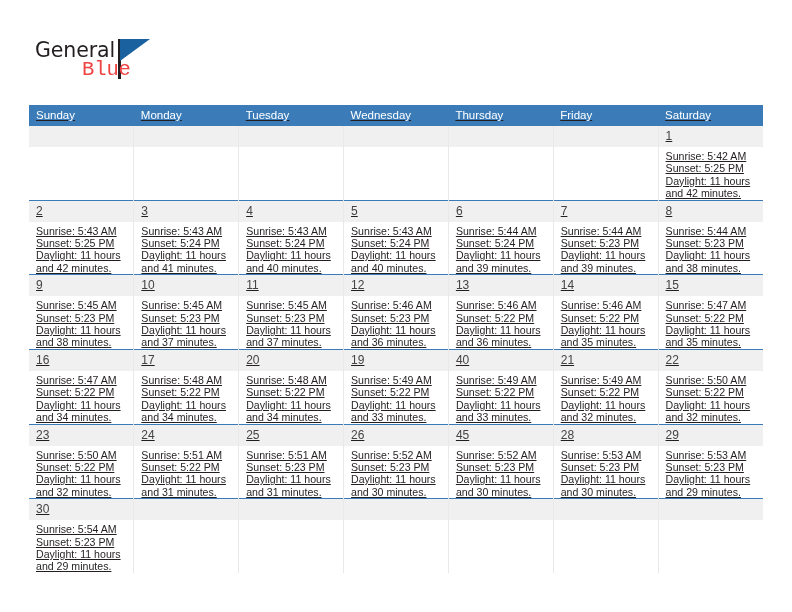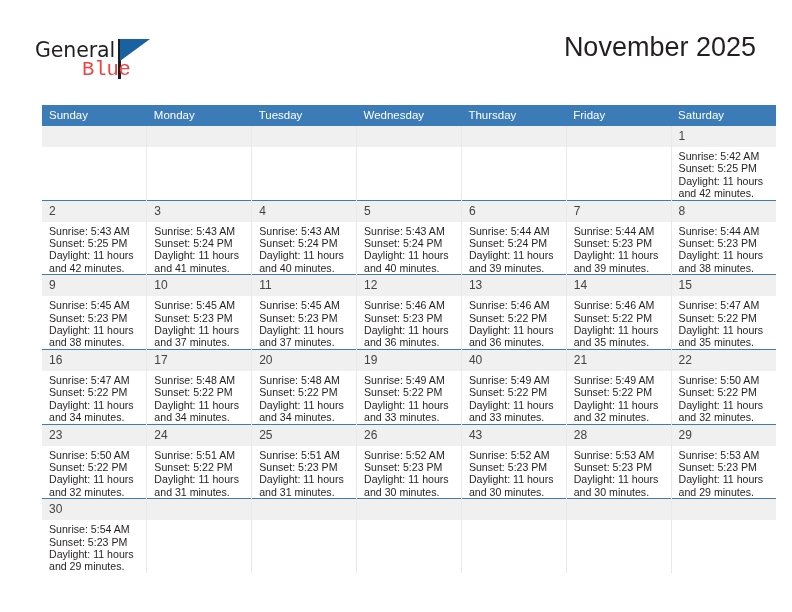--- a/index.html
+++ b/index.html
@@ -90,25 +90,26 @@
     font-size: 13.5px;
     color: #231f20;
     line-height: 20px;
     margin-top: 5px;
     white-space: nowrap;
   }
 
   
   .cal {
     position: absolute;
-    left: 42px;
+    left: 29px;
     top: 105px;
     width: 734px;
     border-collapse: collapse;
     table-layout: fixed;
+    text-decoration: underline;
   }
   .cal th {
     background: #3b7cb8;
     color: #ffffff;
     font-size: 11.5px;
     font-weight: normal;
     text-align: left;
     padding: 4px 0 5px 7px;
     height: 11px;
     border: none;
@@ -161,21 +162,20 @@
   <div class="top">
 
     <div class="logo">
       <span class="logo-general">General</span>
       <span class="logo-bar"></span>
       <span class="logo-triangle"></span>
       <span class="logo-blue">Blue</span>
     </div>
 
     <div class="title-block">
-      <div class="month-title">November 2025</div>
     </div>
 
   </div>
 
   <table class="cal">
     <thead>
       <tr id="weekday-row">
           <th>Sunday</th>
           <th>Monday</th>
           <th>Tuesday</th>
@@ -415,21 +415,21 @@
           </td>
           <td class="">
             <span class="daynum">26</span>
             <div class="cell-body">
               <div>Sunrise: 5:52 AM</div>
               <div>Sunset: 5:23 PM</div>
               <div class="daylight">Daylight: 11 hours and 30 minutes.</div>
             </div>
           </td>
           <td class="">
-            <span class="daynum">43</span>
+            <span class="daynum">45</span>
             <div class="cell-body">
               <div>Sunrise: 5:52 AM</div>
               <div>Sunset: 5:23 PM</div>
               <div class="daylight">Daylight: 11 hours and 30 minutes.</div>
             </div>
           </td>
           <td class="">
             <span class="daynum">28</span>
             <div class="cell-body">
               <div>Sunrise: 5:53 AM</div>

